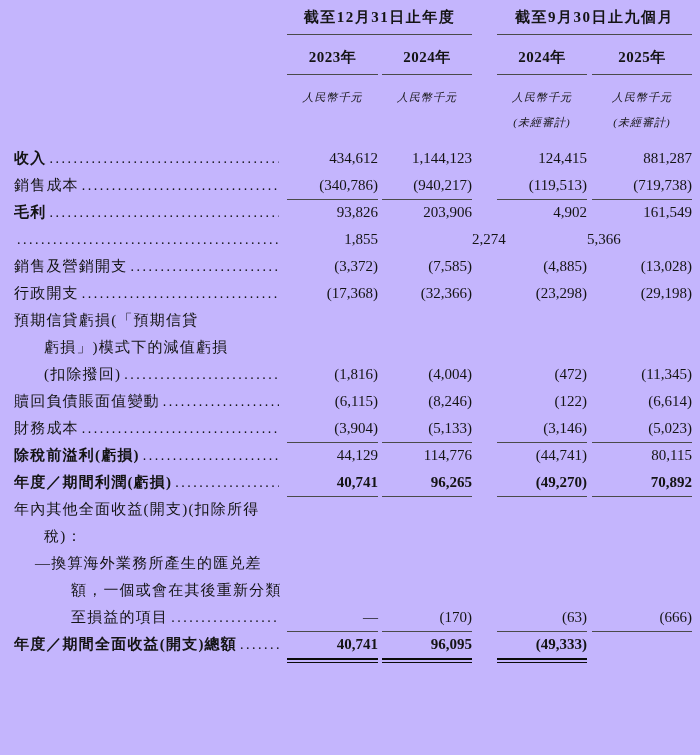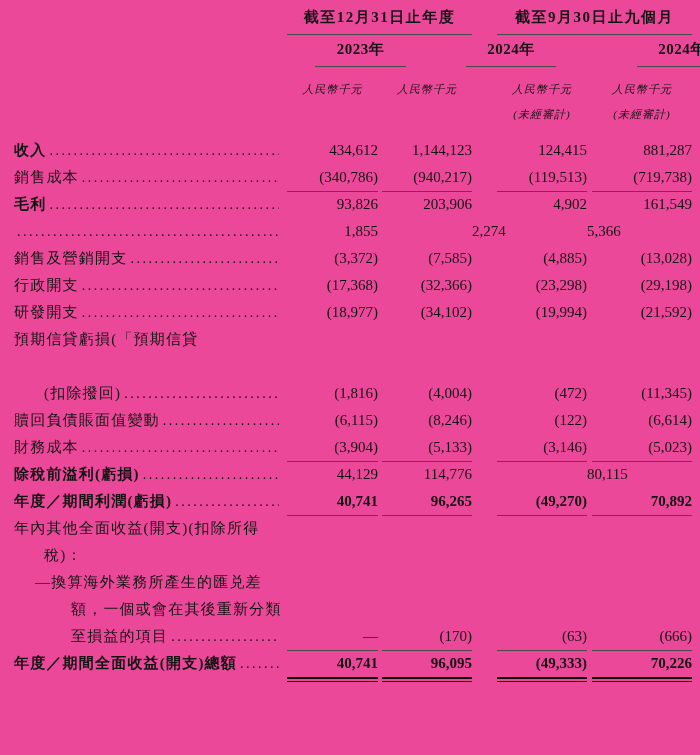--- a/index.html
+++ b/index.html
@@ -5,42 +5,42 @@
   * { margin:0; padding:0; box-sizing:border-box; }
   html,body { background:#ffffff; }
   .page{
     position:relative;
     width:700px; height:755px;
     margin:0 auto;
     padding:8px 0 0 14px;
     overflow:hidden;
     font-family:"Liberation Serif","DejaVu Serif",serif;
     color:#141414;
-    background:#ec4899;
+    background:#c4b5fd;
   }
   
   .row{
     display:grid;
     grid-template-columns:273px 91px 4px 90px 25px 90px 5px 100px;
     align-items:baseline;
   }
   .grow{
     display:grid;
     grid-template-columns:273px 185px 25px 195px;
   }
   
   .gcell{
     text-align:center;
     font-weight:bold;
     font-size:15px;
     letter-spacing:1.5px;
     padding-bottom:7px;
     border-bottom:1.5px solid #4a4a4a;
   }
-  .yrow{ margin-top:5px;gap:28px; }
+  .yrow{ margin-top:13px; }
   .ycell{
     text-align:center;
     font-weight:bold;
     font-size:15px;
     letter-spacing:0.5px;
     padding-bottom:7px;
     border-bottom:1.5px solid #4a4a4a;
   }
   .urow{ margin-top:12px; }
   .narow{ margin-top:5px; }
@@ -218,47 +218,37 @@
       </div>
     <div class="nc">(17,368)</div>
       <div class="gp"></div>
     <div class="nc">(32,366)</div>
       <div class="gp"></div>
     <div class="nc">(23,298)</div>
       <div class="gp"></div>
     <div class="nc">(29,198)</div>
   </div>
 
-  <div class="row dr">
-    <div class="lc">
-        <span class="lt">研發開支</span>
-        <span class="dots"></span>
-      </div>
-    <div class="nc">(18,977)</div>
-      <div class="gp"></div>
-    <div class="nc">(34,102)</div>
-      <div class="gp"></div>
-    <div class="nc">(19,994)</div>
-      <div class="gp"></div>
-    <div class="nc">(21,592)</div>
-  </div>
 
   <div class="row dr">
     <div class="lc">
         <span class="lt">預期信貸虧損(「預期信貸</span>
       </div>
     <div class="nc"></div>
       <div class="gp"></div>
       <div class="nc"></div>
       <div class="gp"></div>
       <div class="nc"></div>
       <div class="gp"></div>
       <div class="nc"></div>
   </div>
   <div class="row dr">
+    <div class="lc">
+        <span class="lt in1">虧損」)模式下的減值虧損</span>
+      </div>
     <div class="nc"></div>
       <div class="gp"></div>
       <div class="nc"></div>
       <div class="gp"></div>
       <div class="nc"></div>
       <div class="gp"></div>
       <div class="nc"></div>
   </div>
   <div class="row dr">
     <div class="lc">
@@ -304,20 +294,21 @@
 
   <div class="row dr pr">
     <div class="lc">
         <span class="lt b">除稅前溢利(虧損)</span>
         <span class="dots"></span>
       </div>
     <div class="nc">44,129</div>
       <div class="gp"></div>
     <div class="nc">114,776</div>
       <div class="gp"></div>
+    <div class="nc">(44,741)</div>
       <div class="gp"></div>
     <div class="nc">80,115</div>
   </div>
 
 
   <div class="row dr ru pr">
     <div class="lc">
         <span class="lt b">年度／期間利潤(虧損)</span>
         <span class="dots"></span>
       </div>
@@ -397,16 +388,15 @@
     <div class="lc">
         <span class="lt b">年度／期間全面收益(開支)總額</span>
         <span class="dots"></span>
       </div>
     <div class="nc b">40,741</div>
       <div class="gp"></div>
     <div class="nc b">96,095</div>
       <div class="gp"></div>
     <div class="nc b">(49,333)</div>
       <div class="gp"></div>
-    <div class="nc b">70,226</div>
   </div>
 
 </div>
 
 </body></html>

